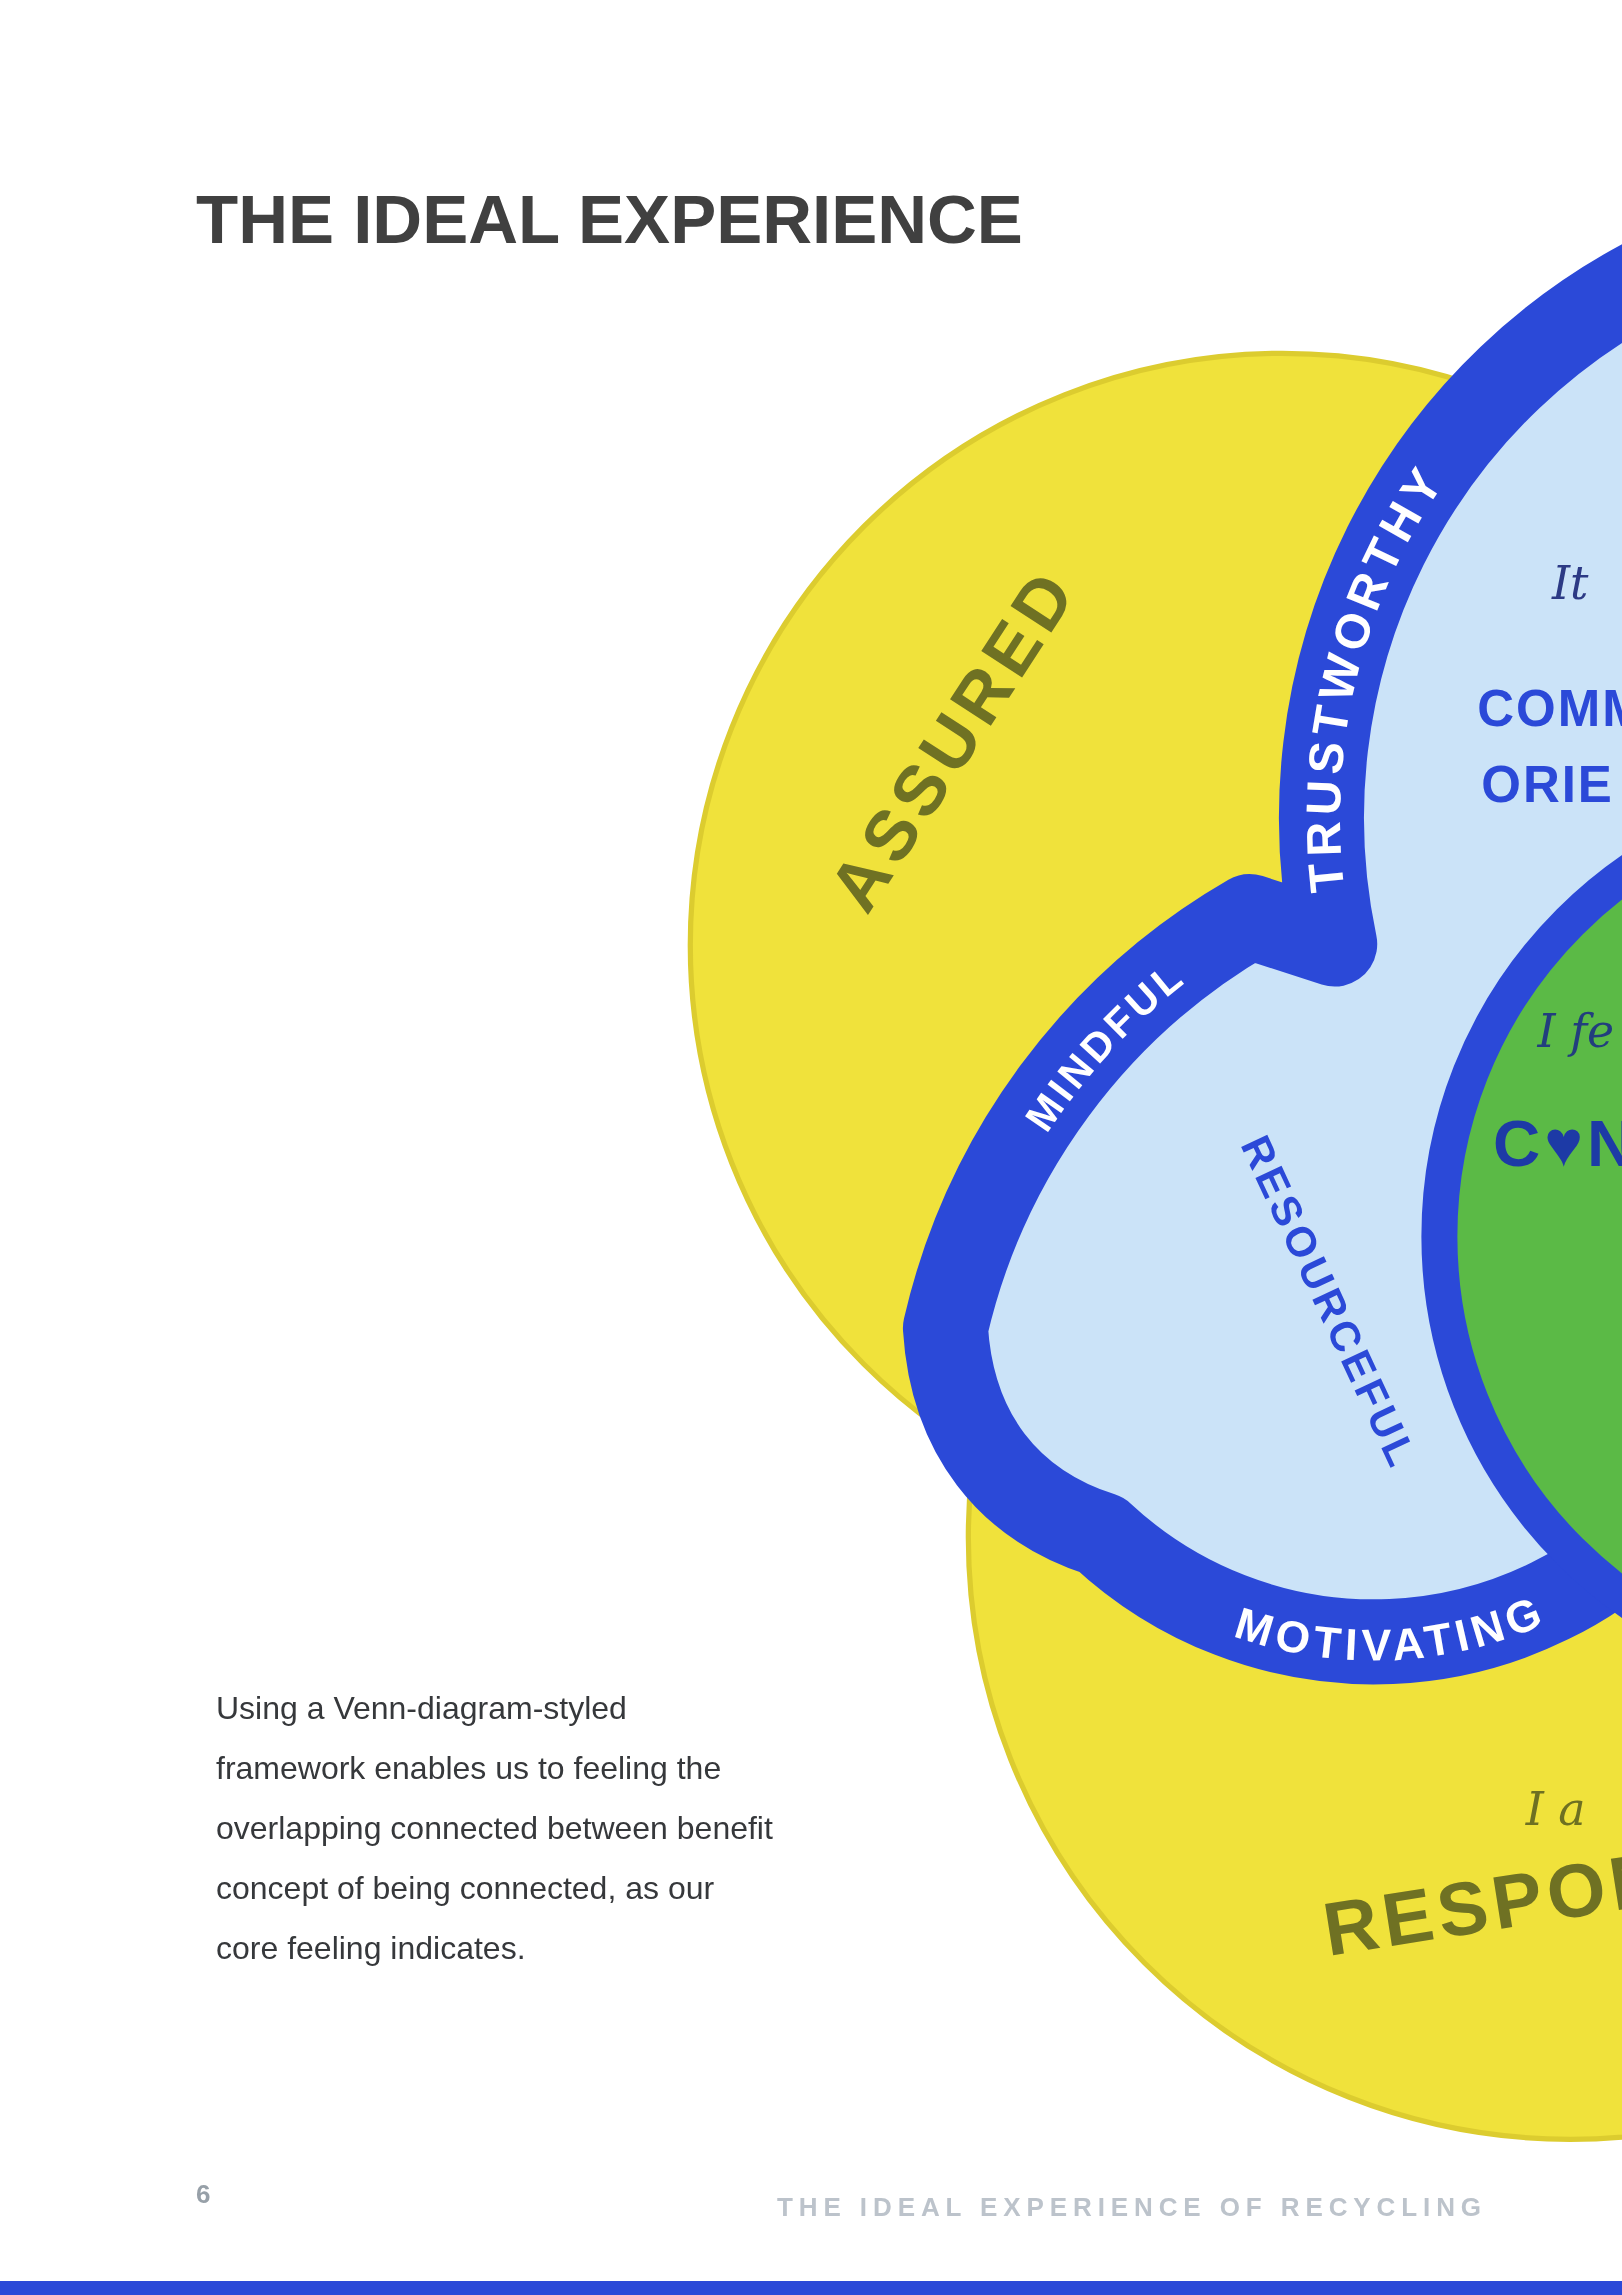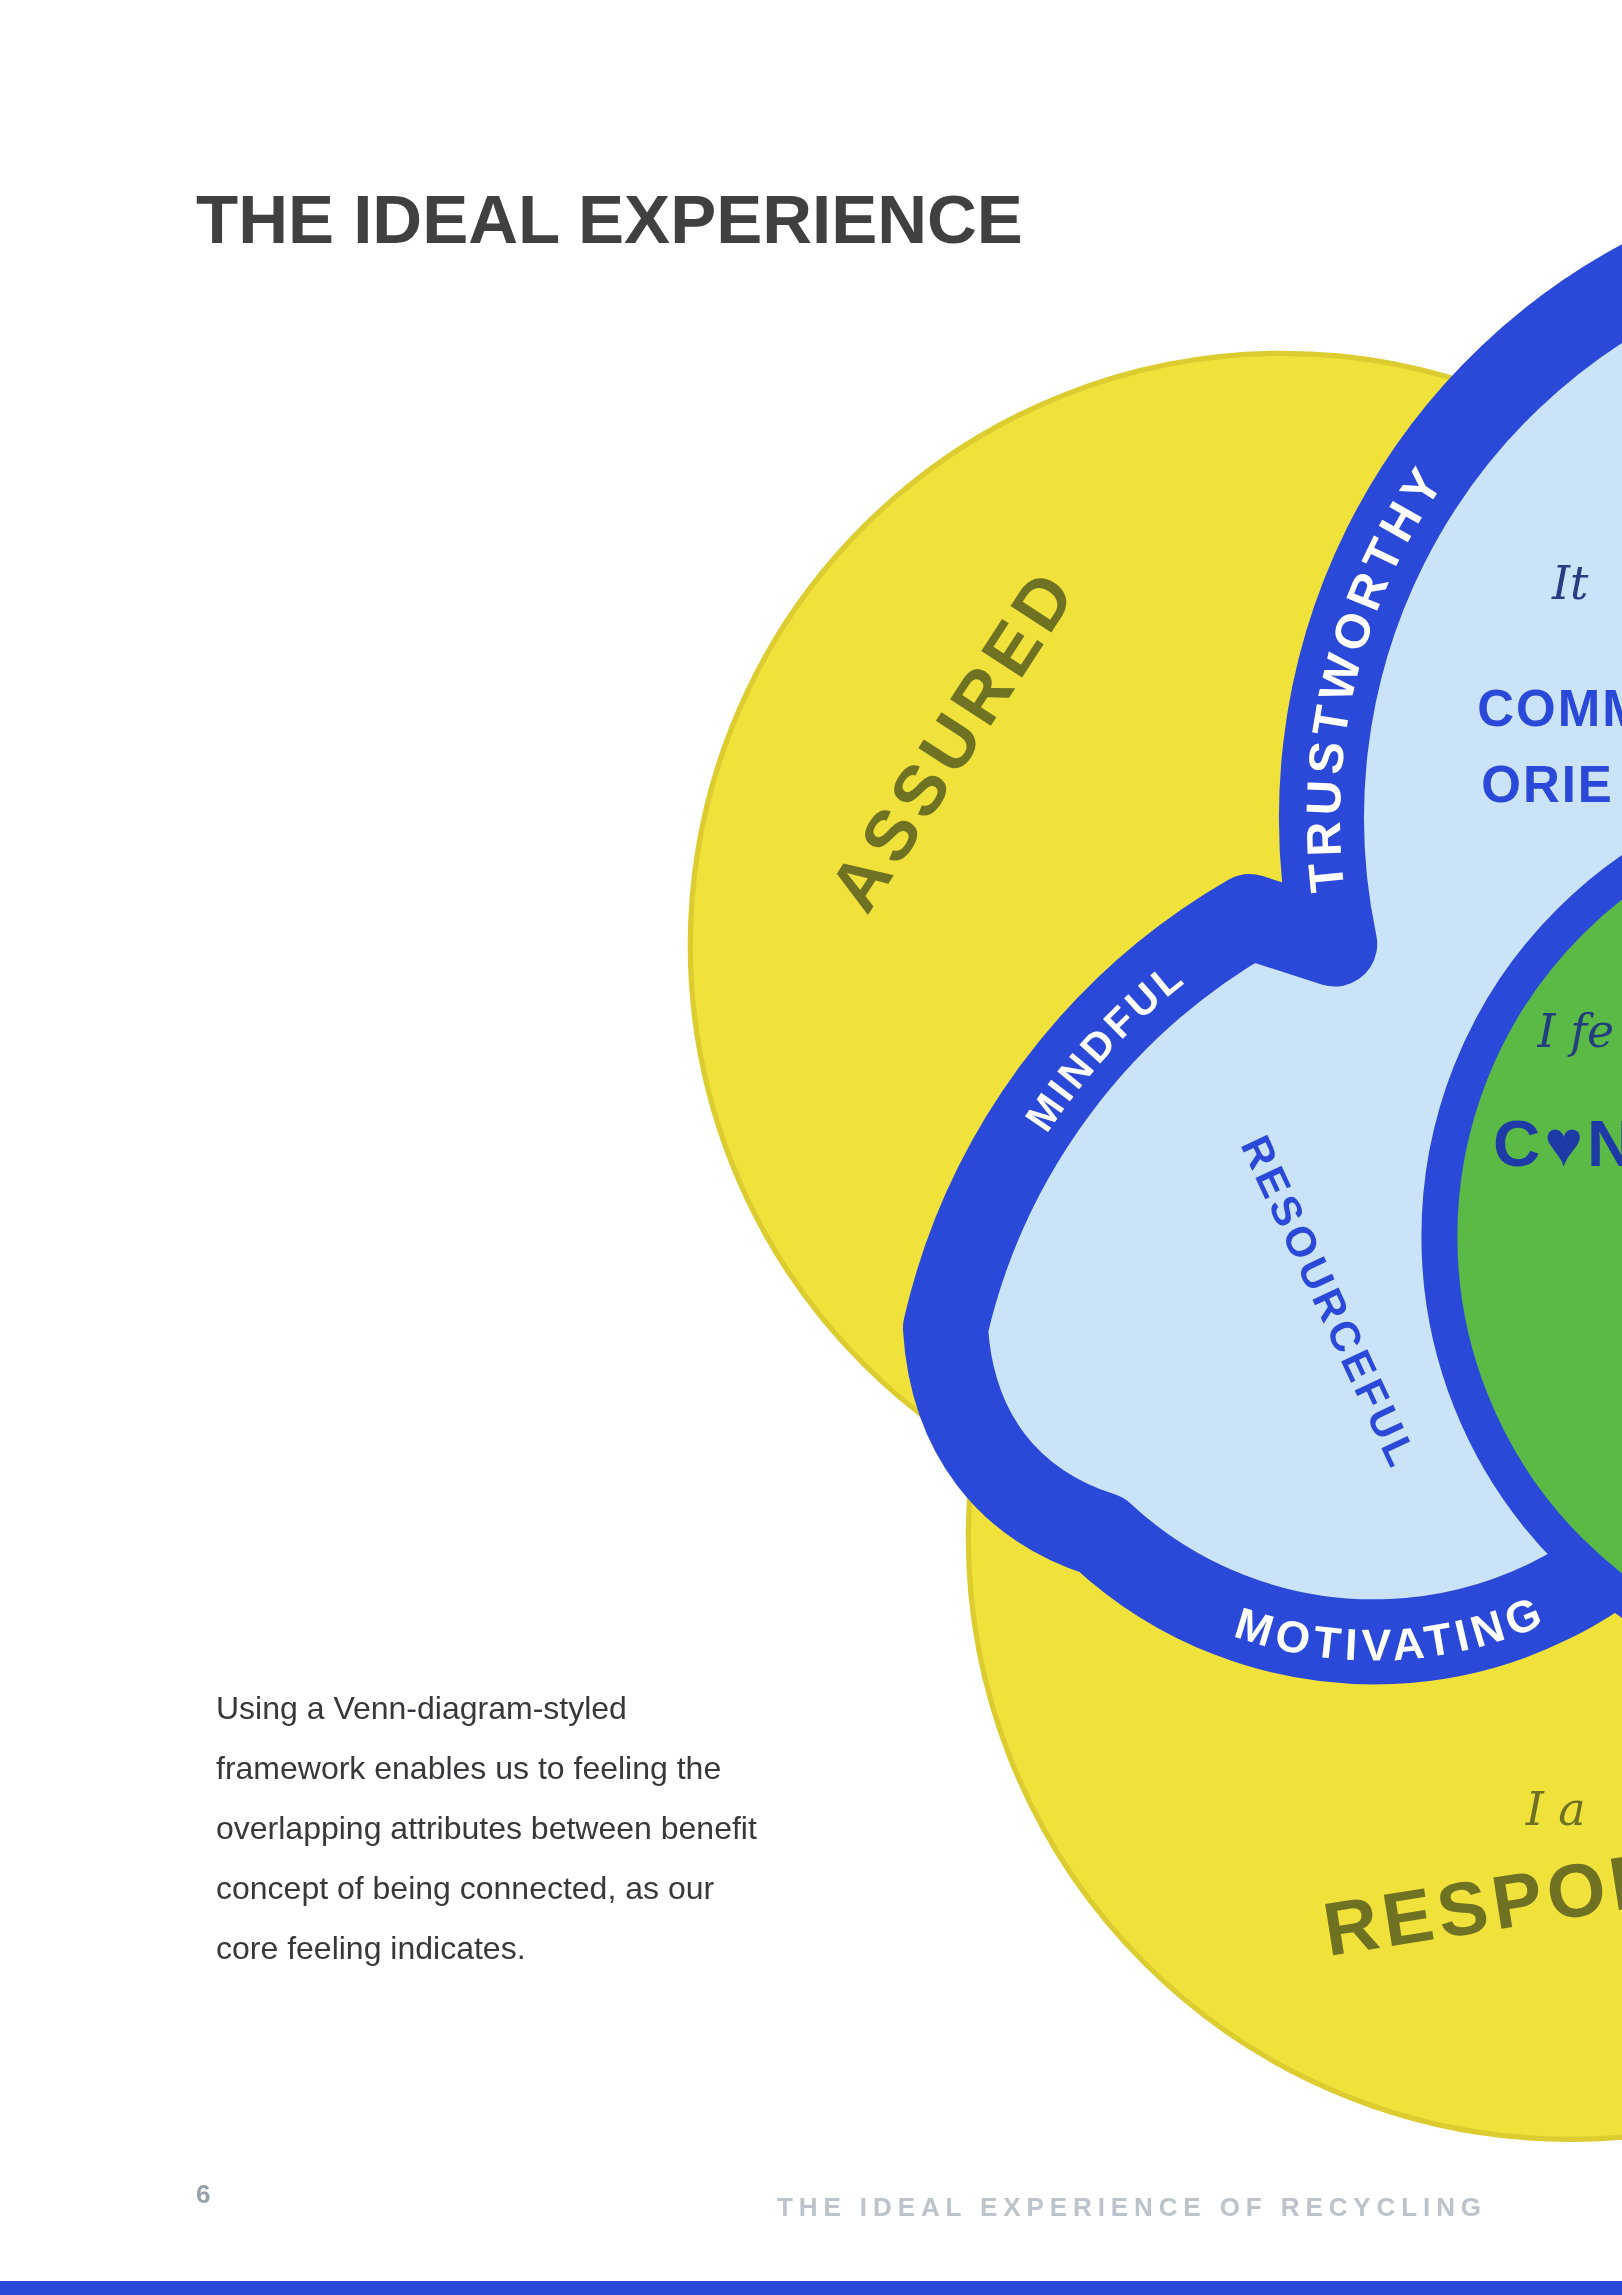--- a/index.html
+++ b/index.html
@@ -129,21 +129,21 @@
     <text class="lead-italic" x="2350" y="1600" font-size="70" fill="#223E7E">I fe</text>
     <text x="2282" y="1782" font-size="100" font-weight="700" letter-spacing="6" fill="#1D3AA6">C♥NNE</text>
 
     <text class="lead-italic" x="2332" y="2790" font-size="70" fill="#6E7022">I a</text>
     <text x="2030" y="2990" transform="rotate(-9 2030 2990)" font-size="115" font-weight="700" letter-spacing="8" fill="#6F7123">RESPON</text>
   </svg>
 
   <div class="paragraph">
     <div>Using a Venn-diagram-styled</div>
     <div>framework enables us to feeling the</div>
-    <div>overlapping attributes between benefit</div>
+    <div>overlapping connected between benefit</div>
     <div>concept of being connected, as our</div>
     <div>core feeling indicates.</div>
   </div>
 
   <div class="footer">
     <span class="page-number">6</span>
     <span class="running-title">THE IDEAL EXPERIENCE OF RECYCLING</span>
   </div>
 
   <div class="bottom-bar"></div>

